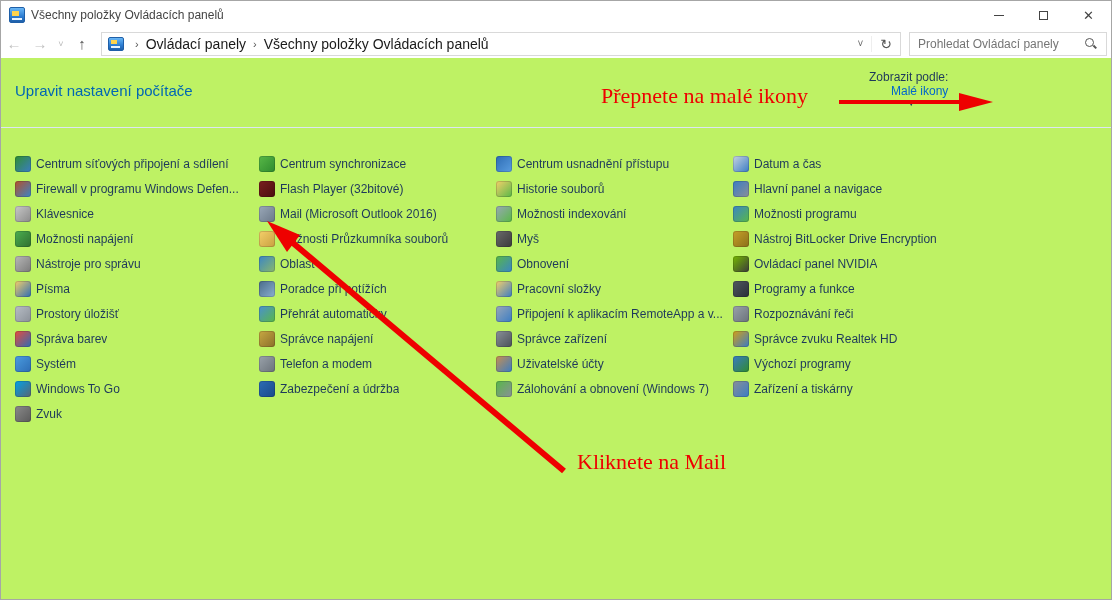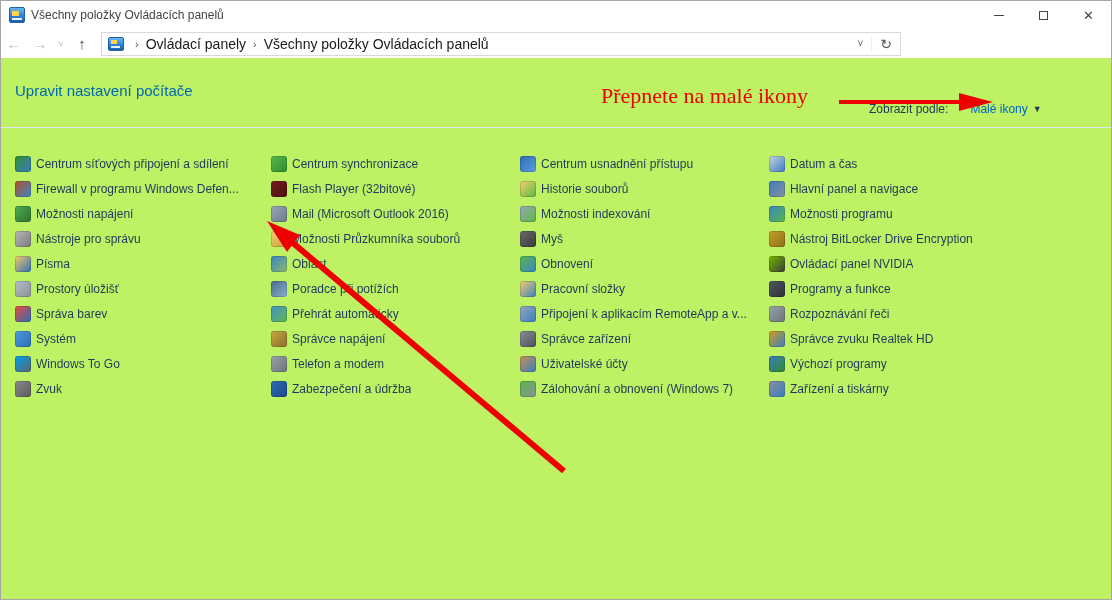--- a/index.html
+++ b/index.html
@@ -40,26 +40,26 @@
   .addr-refresh{font-size:14px;color:#555;padding:0 8px;border-left:1px solid #eee;}
   .searchbox{height:24px;border:1px solid #d9d9d9;margin-left:8px;flex:0 0 auto;width:198px;display:flex;align-items:center;background:#fff;}
   .searchbox input{border:none;outline:none;flex:1;font-size:12px;color:#777;padding:0 0 0 8px;font-family:"Liberation Sans",sans-serif;background:transparent;}
   .mag{width:13px;height:13px;position:relative;margin-right:9px;flex:0 0 auto;}
   .mag:before{content:"";position:absolute;left:1px;top:1px;width:7px;height:7px;border:1.5px solid #555;border-radius:50%;}
   .mag:after{content:"";position:absolute;left:9px;top:9px;width:4px;height:1.5px;background:#555;transform:rotate(45deg);}
 
   
   .header{position:absolute;left:0;top:57px;width:100%;height:70px;border-bottom:1px solid #dce6f4;padding-left:36px;}
   .edit-link{position:absolute;left:14px;top:24px;font-size:15px;color:#0066b4;}
-  .viewby{position:absolute;left:868px;top:44px;font-size:12px;color:#1e395b;display:flex;align-items:center;}
+  .viewby{position:absolute;left:868px;top:12px;font-size:12px;color:#1e395b;display:flex;align-items:center;flex-direction:column;}
   .viewby-value{color:#0066cc;margin-left:22px;}
   .viewby-caret{color:#1e395b;font-size:9px;margin-left:5px;}
 
   
-  .grid{position:absolute;left:14px;top:150px;display:flex;gap:12px;}
+  .grid{position:absolute;left:14px;top:150px;display:flex;}
   .col{display:flex;flex-direction:column;}
   .col:nth-child(1){width:244px;}
   .col:nth-child(2){width:237px;}
   .col:nth-child(3){width:237px;}
   .col:nth-child(4){width:300px;}
   .item{height:25px;display:flex;align-items:center;cursor:pointer;}
   .ico{width:16px;height:16px;flex:0 0 auto;border-radius:3px;box-shadow:inset 0 0 0 1px rgba(0,0,0,.15);}
   .lbl{font-size:12px;color:#1e395b;margin-left:5px;white-space:nowrap;overflow:hidden;text-overflow:ellipsis;}
 
   
@@ -98,20 +98,24 @@
       <span class="crumb-icon"></span>
       <span class="crumb-sep">›</span>
       <span class="crumb">Ovládací panely</span>
       <span class="crumb-sep">›</span>
       <span class="crumb">Všechny položky Ovládacích panelů</span>
       <div class="addr-right">
         <span class="addr-chevron">˅</span>
         <span class="addr-refresh">↻</span>
       </div>
     </div>
+    <div class="searchbox">
+      <input type="text" placeholder="Prohledat Ovládací panely" style="">
+      <span class="mag"></span>
+    </div>
   </div>
 
   <div class="header">
     <span class="edit-link">Upravit nastavení počítače</span>
     <div class="viewby">
       <span>Zobrazit podle:</span>
       <span class="viewby-value">Malé ikony</span>
       <span class="viewby-caret">▼</span>
     </div>
   </div>
@@ -120,20 +124,24 @@
       <div class="col">
         <div class="item">
           <span class="ico" style="background: linear-gradient(135deg, rgb(47, 143, 47), rgb(58, 124, 196));"></span>
           <span class="lbl">Centrum síťových připojení a sdílení</span>
         </div>
         <div class="item">
           <span class="ico" style="background: linear-gradient(135deg, rgb(181, 80, 42), rgb(58, 133, 198));"></span>
           <span class="lbl">Firewall v programu Windows Defen...</span>
         </div>
         <div class="item">
+          <span class="ico" style="background: linear-gradient(135deg, rgb(200, 200, 200), rgb(138, 138, 138));"></span>
+          <span class="lbl">Klávesnice</span>
+        </div>
+        <div class="item">
           <span class="ico" style="background: linear-gradient(135deg, rgb(76, 175, 80), rgb(47, 111, 47));"></span>
           <span class="lbl">Možnosti napájení</span>
         </div>
         <div class="item">
           <span class="ico" style="background: linear-gradient(135deg, rgb(184, 184, 184), rgb(122, 122, 122));"></span>
           <span class="lbl">Nástroje pro správu</span>
         </div>
         <div class="item">
           <span class="ico" style="background: linear-gradient(135deg, rgb(245, 208, 106), rgb(45, 108, 180));"></span>
           <span class="lbl">Písma</span>
@@ -281,20 +289,21 @@
           <span class="lbl">Výchozí programy</span>
         </div>
         <div class="item">
           <span class="ico" style="background: linear-gradient(135deg, rgb(138, 144, 152), rgb(58, 124, 196));"></span>
           <span class="lbl">Zařízení a tiskárny</span>
         </div>
       </div>
     </div>
 
   <span class="annot annot-view">Přepnete na malé ikony</span>
+  <span class="annot annot-mail">Kliknete na Mail</span>
 
   <svg class="arrows" viewBox="0 0 1112 600" xmlns="http://www.w3.org/2000/svg">
     <g>
       <line x1="838" y1="101" x2="960" y2="101" stroke="#ee0000" stroke-width="4"></line>
       <polygon points="958,92 992,101 958,110" fill="#ee0000"></polygon>
     </g>
     <g>
       <line x1="563" y1="470" x2="292" y2="242" stroke="#ee0000" stroke-width="6"></line>
       <polygon points="266,220 299,234 286,251" fill="#ee0000"></polygon>
     </g>

